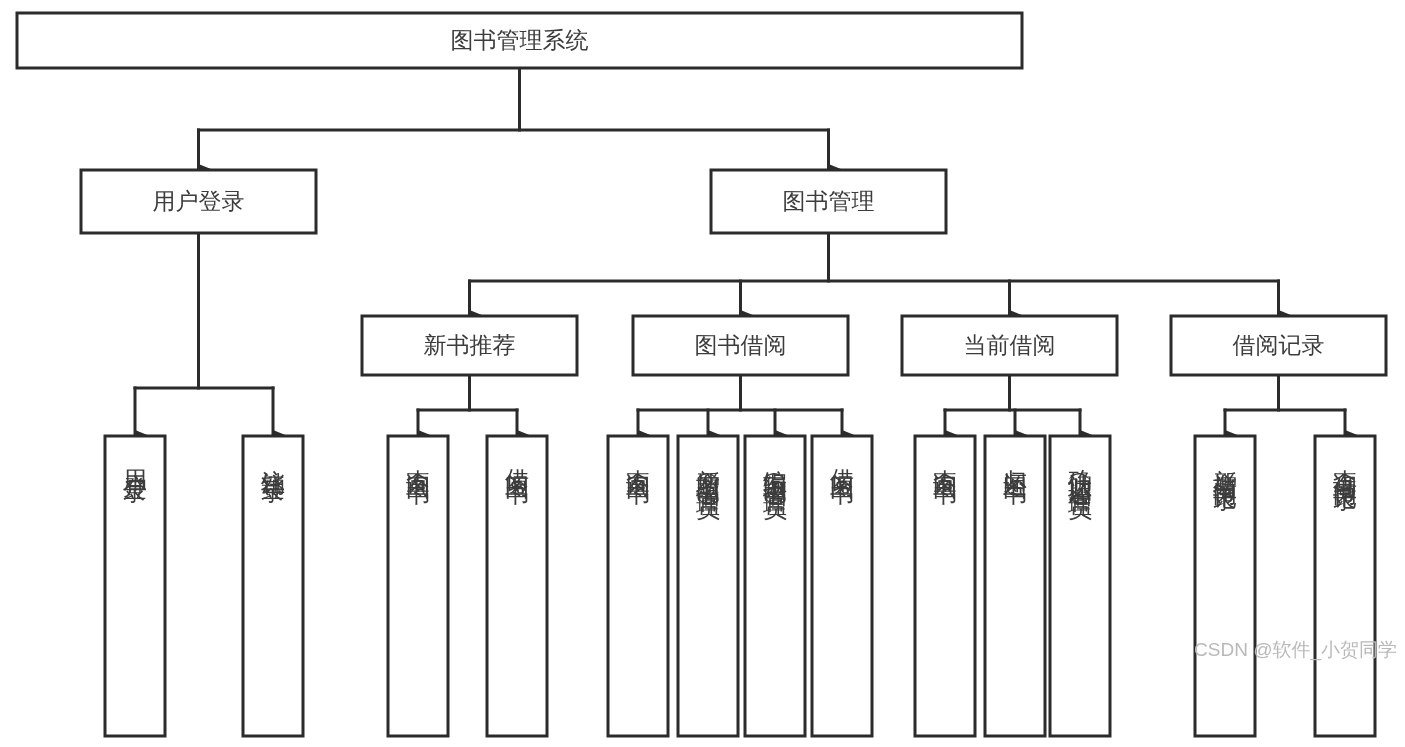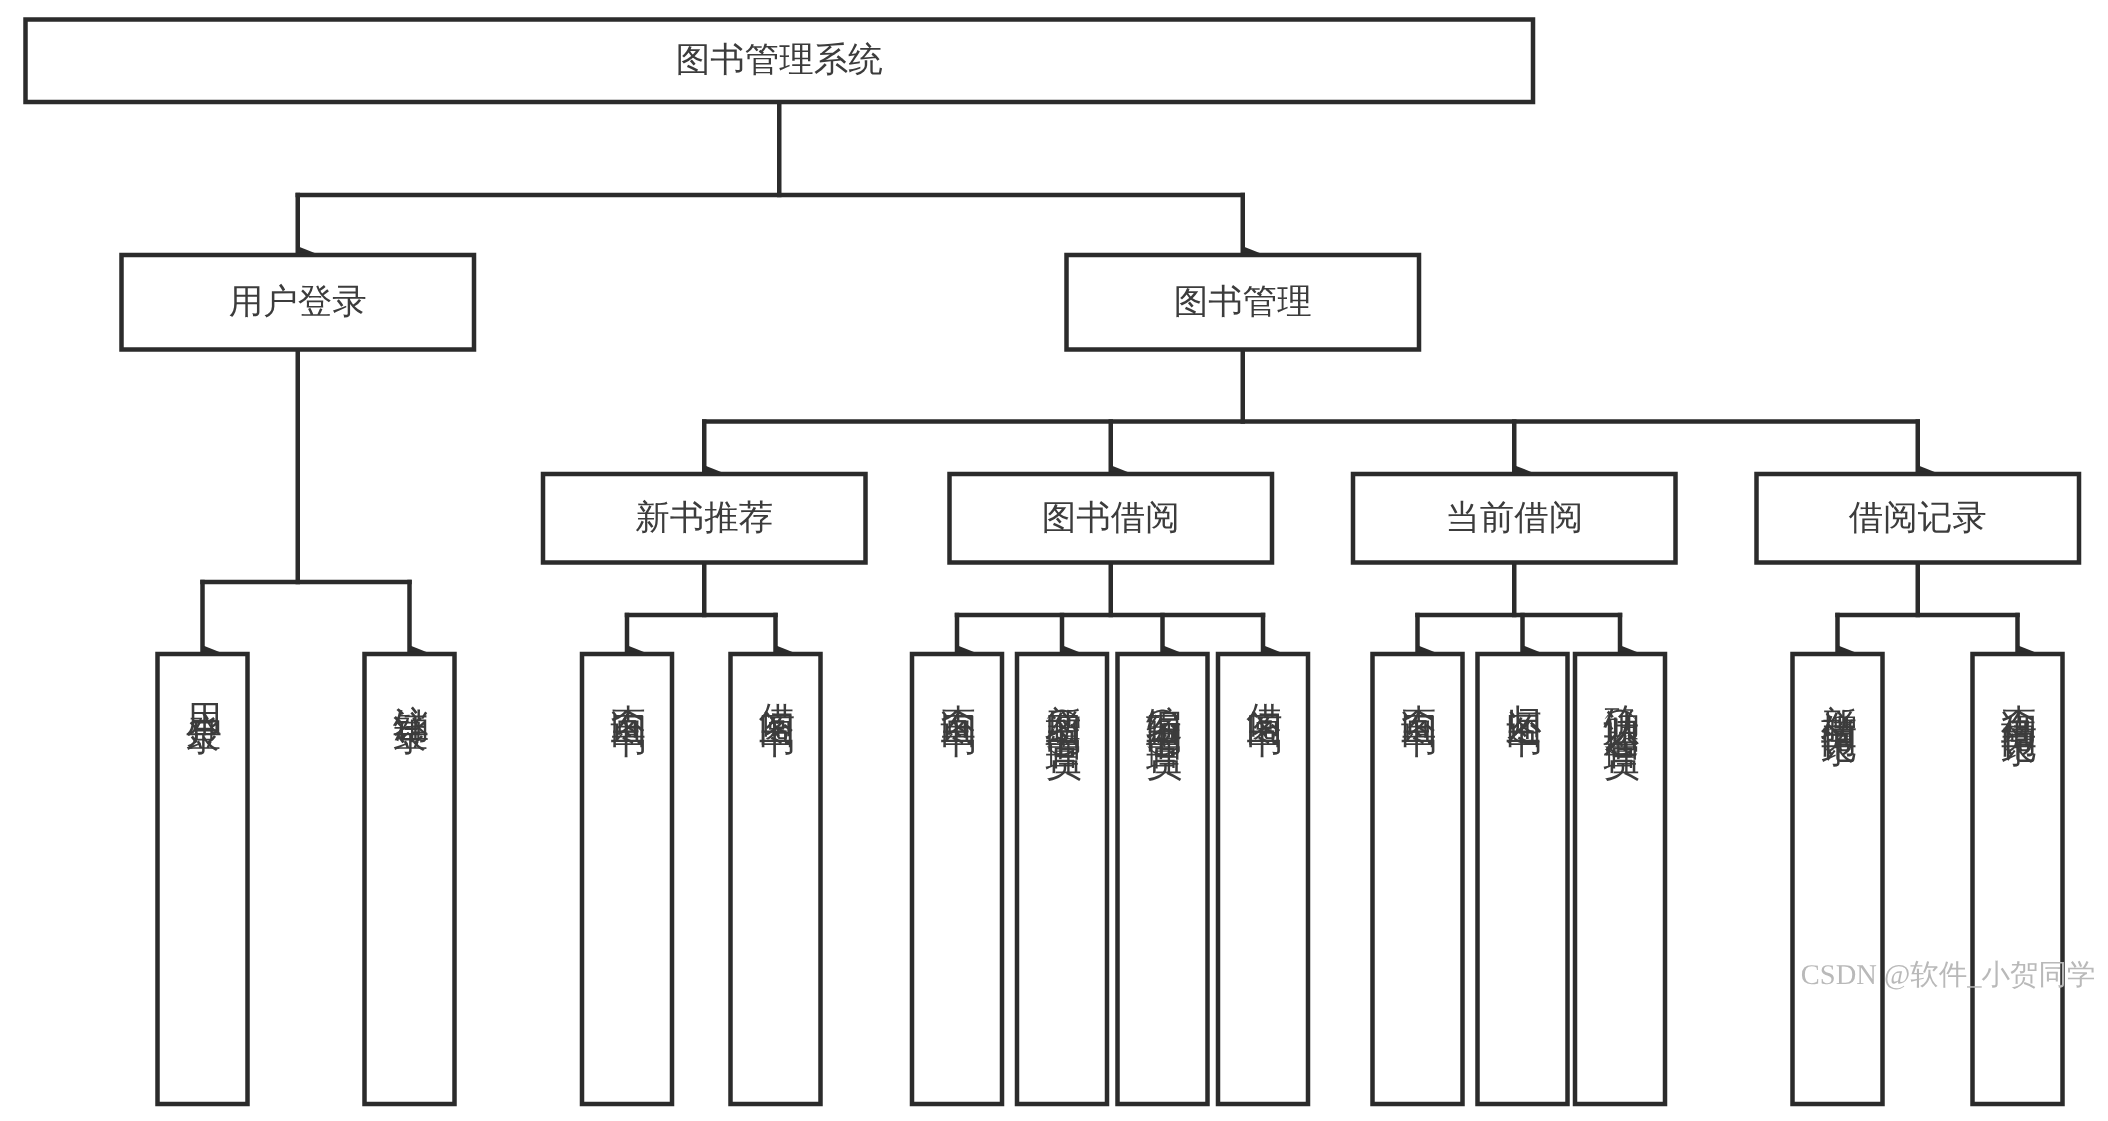--- a/index.html
+++ b/index.html
@@ -63,21 +63,21 @@
     font-size: 24px;
     line-height: 1;
     color: #3c3c3c;
     letter-spacing: 4px;
     white-space: nowrap;
   }
   .watermark {
     position: absolute;
     right: 8px;
     bottom: 6px;
-    font-family: Liberation Serif, serif;
+    font-family: Liberation Sans, sans-serif;
     font-size: 19px;
     color: #b9b9b9;
     white-space: nowrap;
     pointer-events: none;
   }
 </style>
 </head>
 <body>
 
 <div id="diagram-root">

